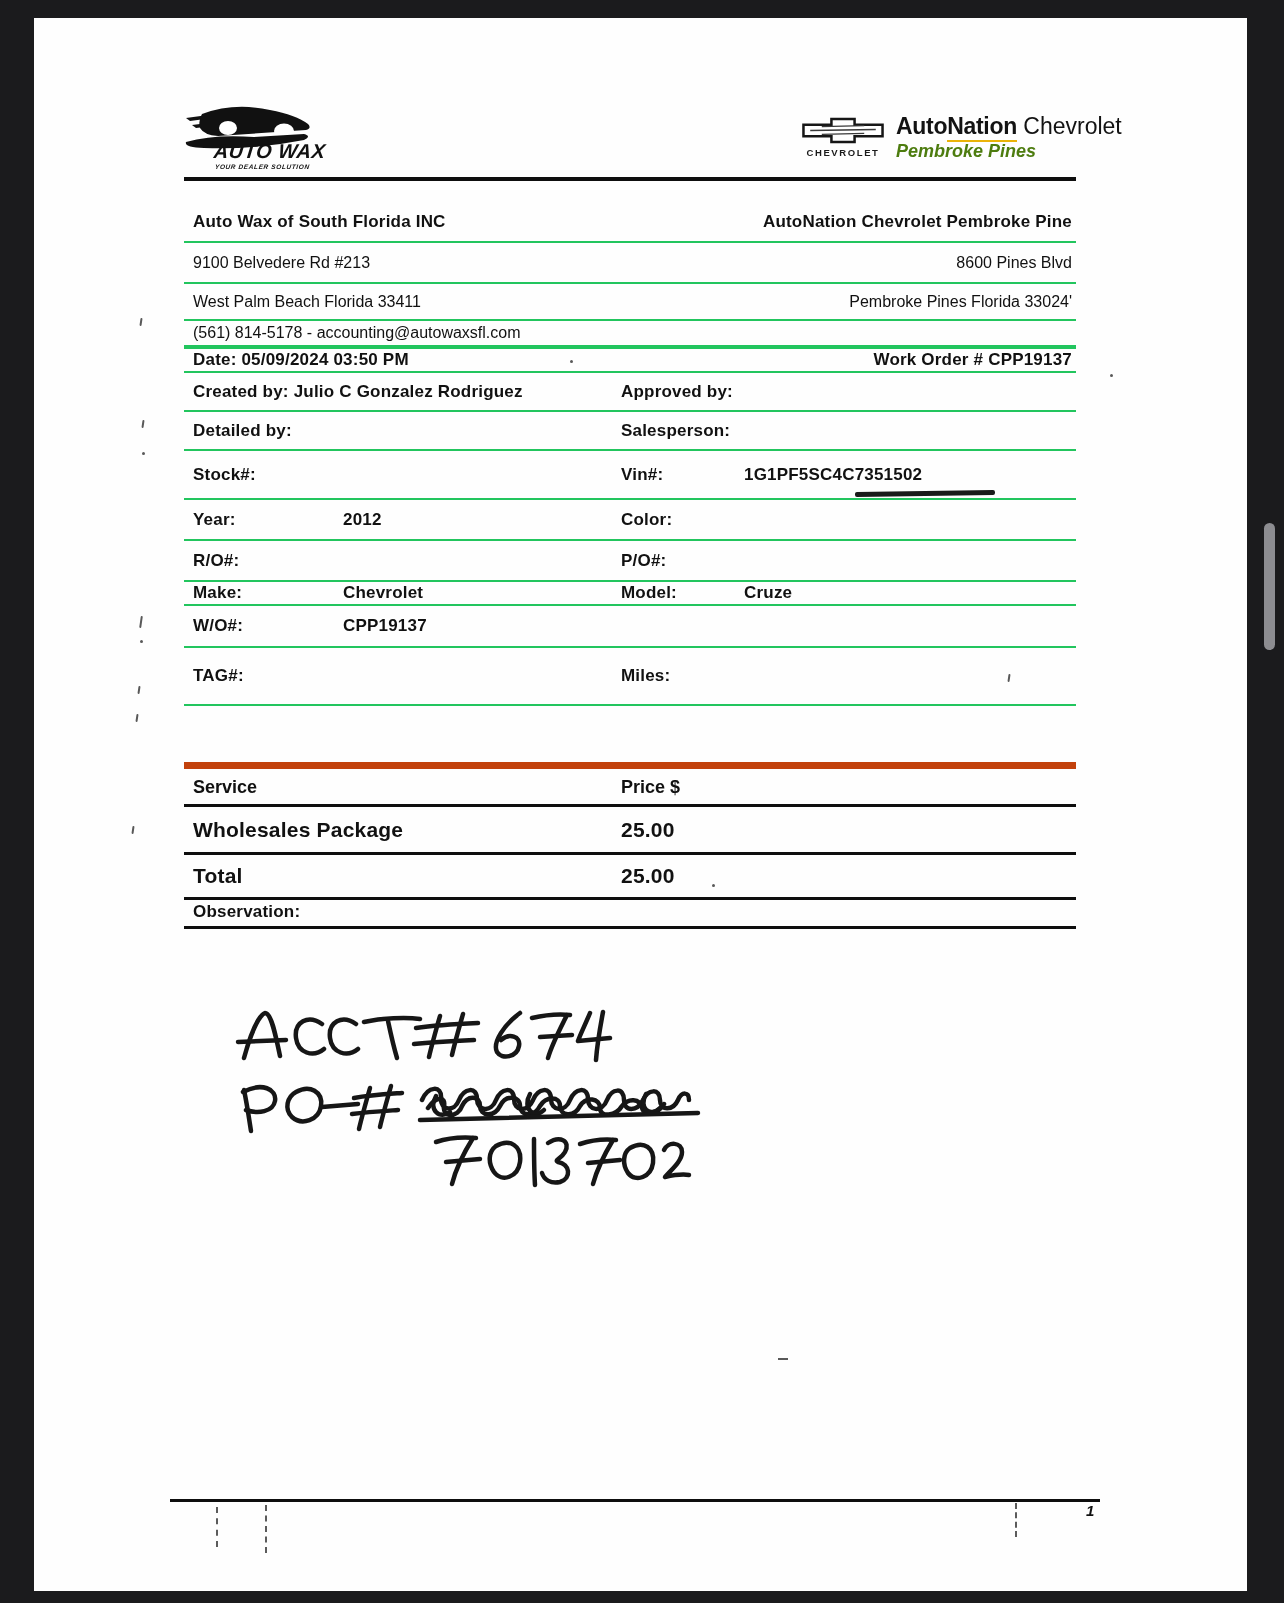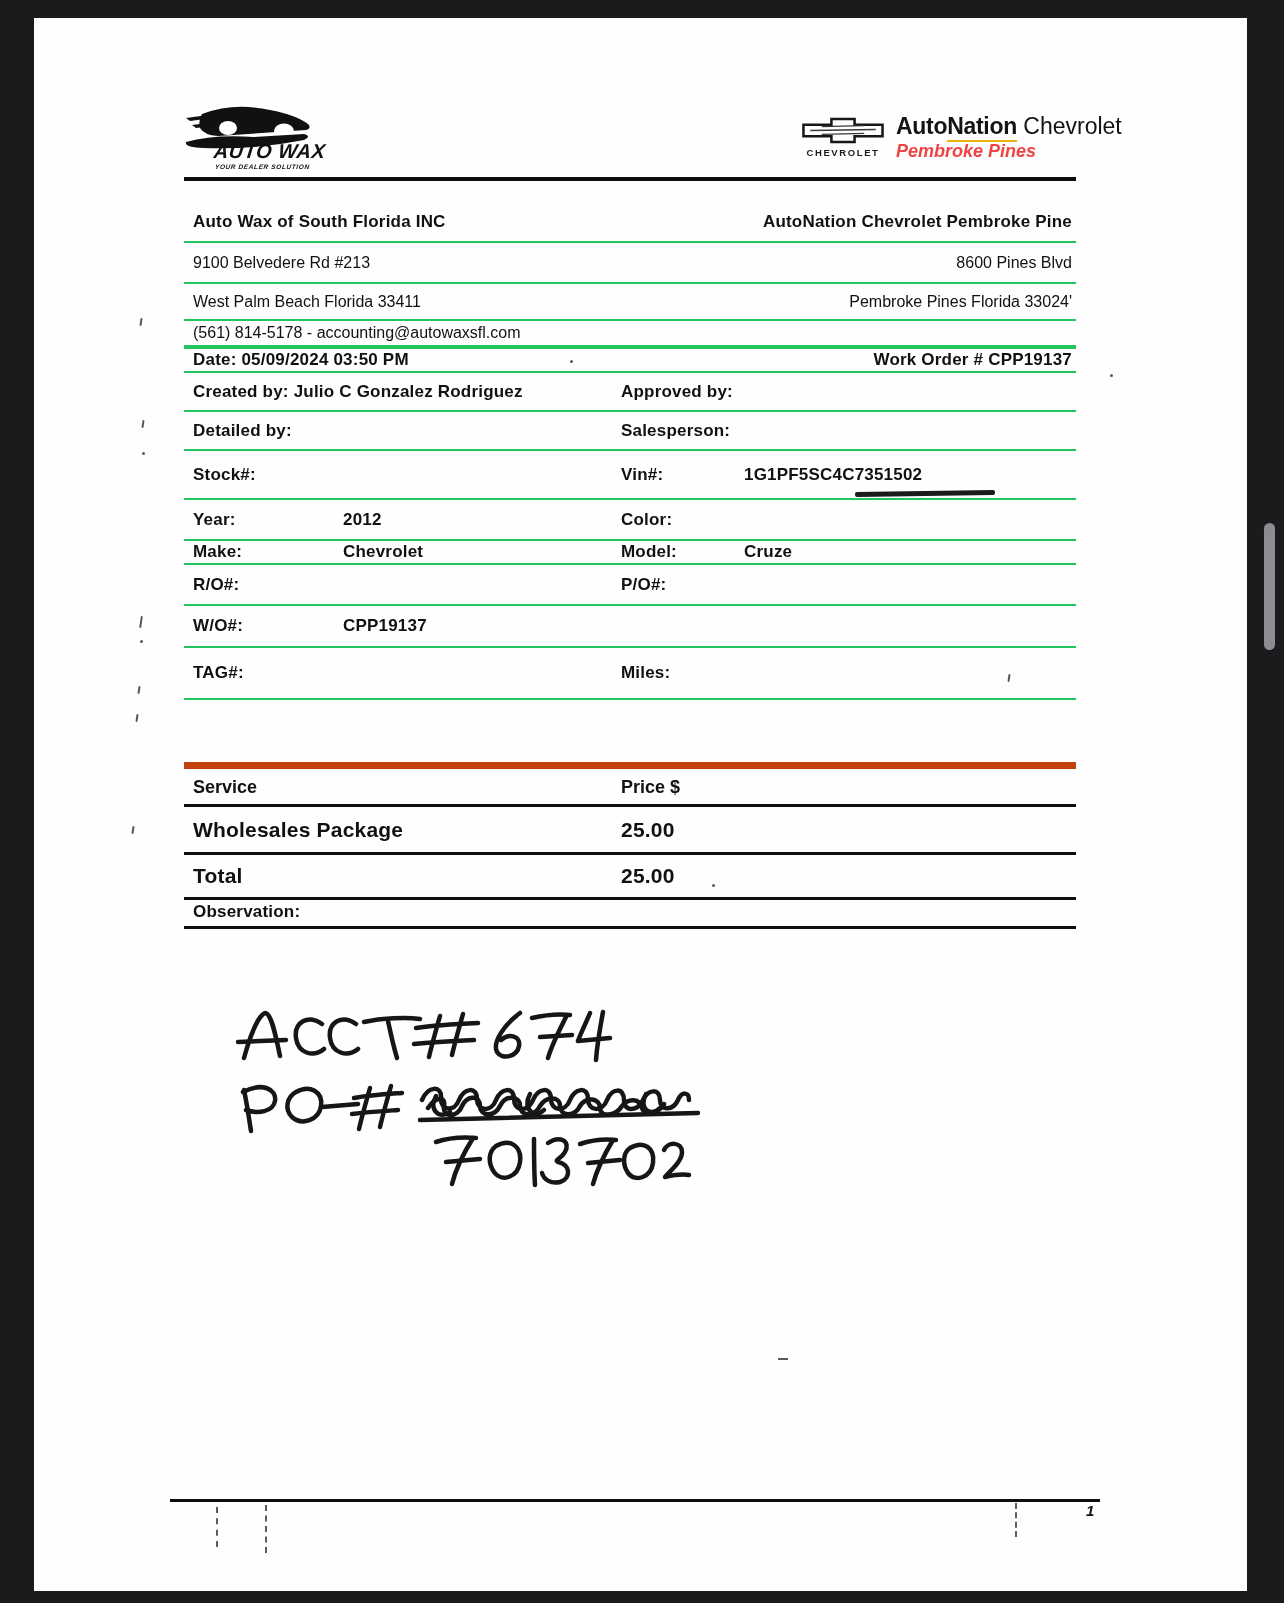--- a/index.html
+++ b/index.html
@@ -20,36 +20,36 @@
   .aw-logo svg { display:block; }
   .aw-text { font-style:italic; font-weight:900; font-size:20px; letter-spacing:.5px; margin:-16px 0 0 30px; transform:skewX(-6deg); }
   .aw-tag  { font-style:italic; font-weight:700; font-size:6.5px; letter-spacing:.6px; margin:0 0 0 31px; transform:skewX(-6deg); }
   .an-logo { position:absolute; left:768px; top:95px; display:flex; align-items:center; gap:12px; }
   .bowtie-col { display:flex; flex-direction:column; align-items:center; gap:3px; }
   .chev-label { font-size:9.5px; font-weight:700; letter-spacing:1.6px; color:#1a1a1a; }
   .an-line1 { font-size:23px; color:#131313; white-space:nowrap; }
   .an-bold { font-weight:700; letter-spacing:-0.3px; }
   .an-nation { border-bottom:2px solid #eab308; padding-bottom:1px; }
   .an-reg { font-weight:400; }
-  .an-line2 { font-size:18px; font-style:italic; font-weight:700; color:#ef4444; margin-top:1px; }
+  .an-line2 { font-size:18px; font-style:italic; font-weight:700; color:#4d7c0f; margin-top:1px; }
   
   .form {
     position:absolute; left:150px; top:159px; width:892px;
     border-top:4px solid #0e0e0e;
   }
   .frow { position:relative; border-bottom:2px solid #22c55e; }
   .cell { position:absolute; top:50%; transform:translateY(-50%); white-space:nowrap; }
   .c1l { left:9px; }   .c1v { left:159px; }
   .c2l { left:437px; } .c2v { left:560px; }
   .rgt { left:auto; right:4px; }
   .b { font-weight:700; font-size:17px; letter-spacing:.2px; }
   .r { font-weight:400; font-size:16px; }
   .bottomed { top:auto; bottom:9px; transform:none; }
   .h59{height:62px;} .h41{height:41px;} .h37{height:37px;} .h36{height:28px; border-bottom-width:4px;}
-  .h38{height:24px;} .h39{height:39px;} .h49{height:49px;} .h42{height:42px;} .h46{height:52px;}
+  .h38{height:24px;} .h39{height:39px;} .h49{height:49px;} .h42{height:42px;} .h46{height:58px;}
   .vin-mark { position:absolute; left:671px; bottom:2px; width:140px; height:5px; background:#1a1a1a; transform:rotate(-0.8deg); border-radius:2px; }
   
   .service {
     position:absolute; left:150px; top:744px; width:892px;
     border-top:7px solid #c2410c;
   }
   .srow { position:relative; border-bottom:3px solid #0e0e0e; }
   .sh { height:38px; } .si { height:48px; } .st { height:45px; } .so { height:29px; }
   .big { font-weight:700; font-size:21px; letter-spacing:.2px; }
   .shead { font-weight:700; font-size:18px; }
@@ -135,29 +135,29 @@
       <span class="cell c1l b">Stock#:</span>
       <span class="cell c2l b">Vin#:</span>
       <span class="cell c2v b">1G1PF5SC4C7351502</span>
       <span class="vin-mark"></span>
     </div>
     <div class="frow h41">
       <span class="cell c1l b">Year:</span>
       <span class="cell c1v b">2012</span>
       <span class="cell c2l b">Color:</span>
     </div>
+    <div class="frow h41">
+      <span class="cell c1l b">R/O#:</span>
+      <span class="cell c2l b">P/O#:</span>
+    </div>
     <div class="frow h38">
       <span class="cell c1l b">Make:</span>
       <span class="cell c1v b">Chevrolet</span>
       <span class="cell c2l b">Model:</span>
       <span class="cell c2v b">Cruze</span>
-    </div>
-    <div class="frow h41">
-      <span class="cell c1l b">R/O#:</span>
-      <span class="cell c2l b">P/O#:</span>
     </div>
     <div class="frow h42">
       <span class="cell c1l b">W/O#:</span>
       <span class="cell c1v b">CPP19137</span>
     </div>
     <div class="frow h46">
       <span class="cell c1l b">TAG#:</span>
       <span class="cell c2l b">Miles:</span>
     </div>
   </div>

